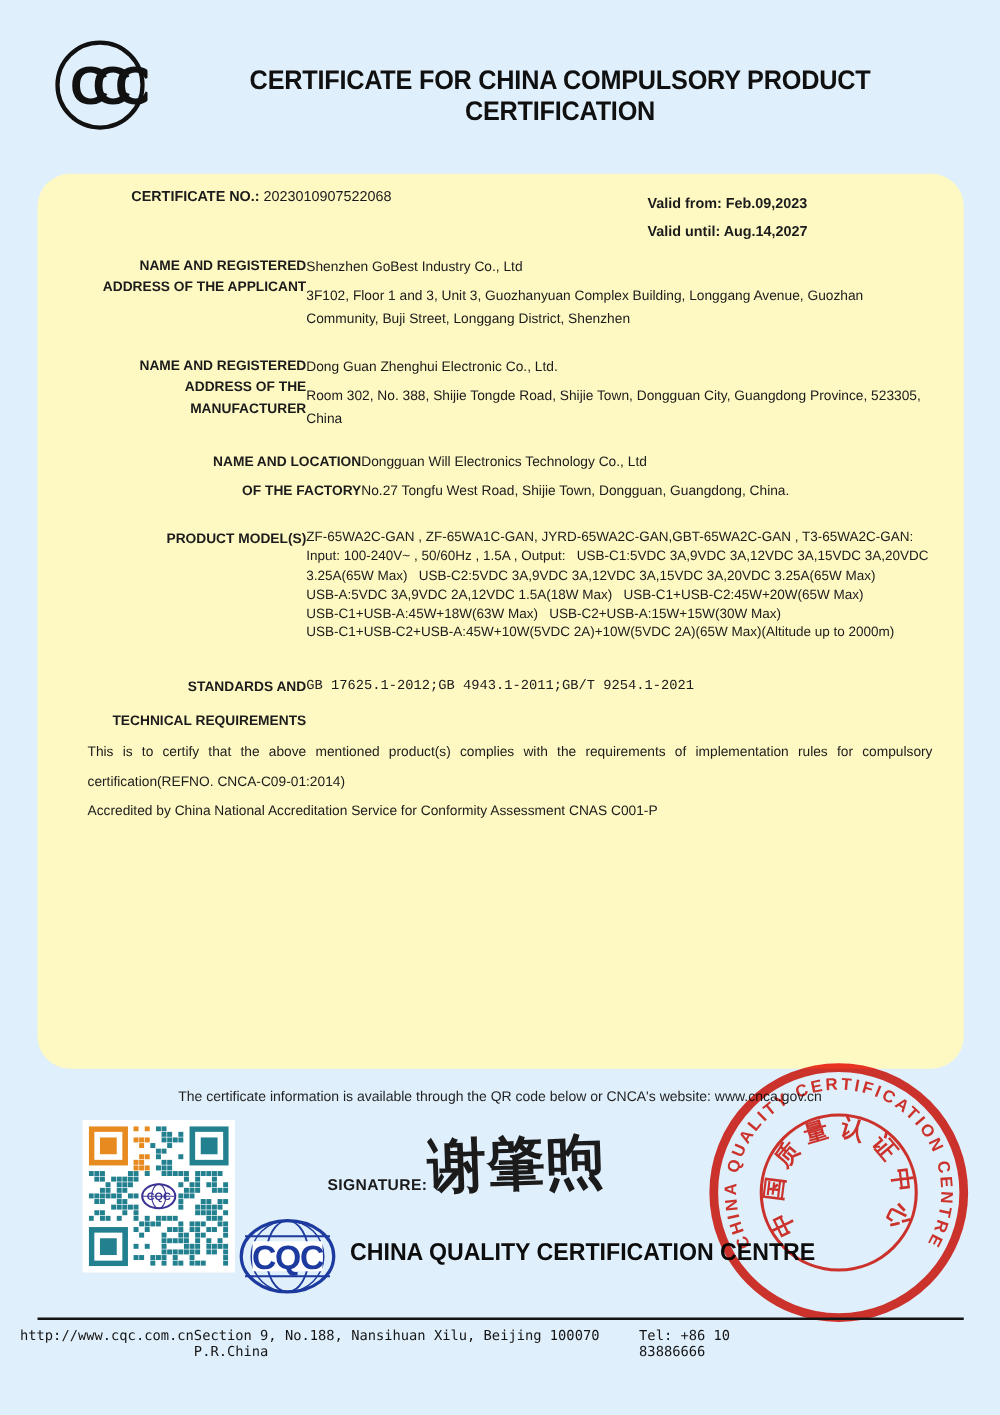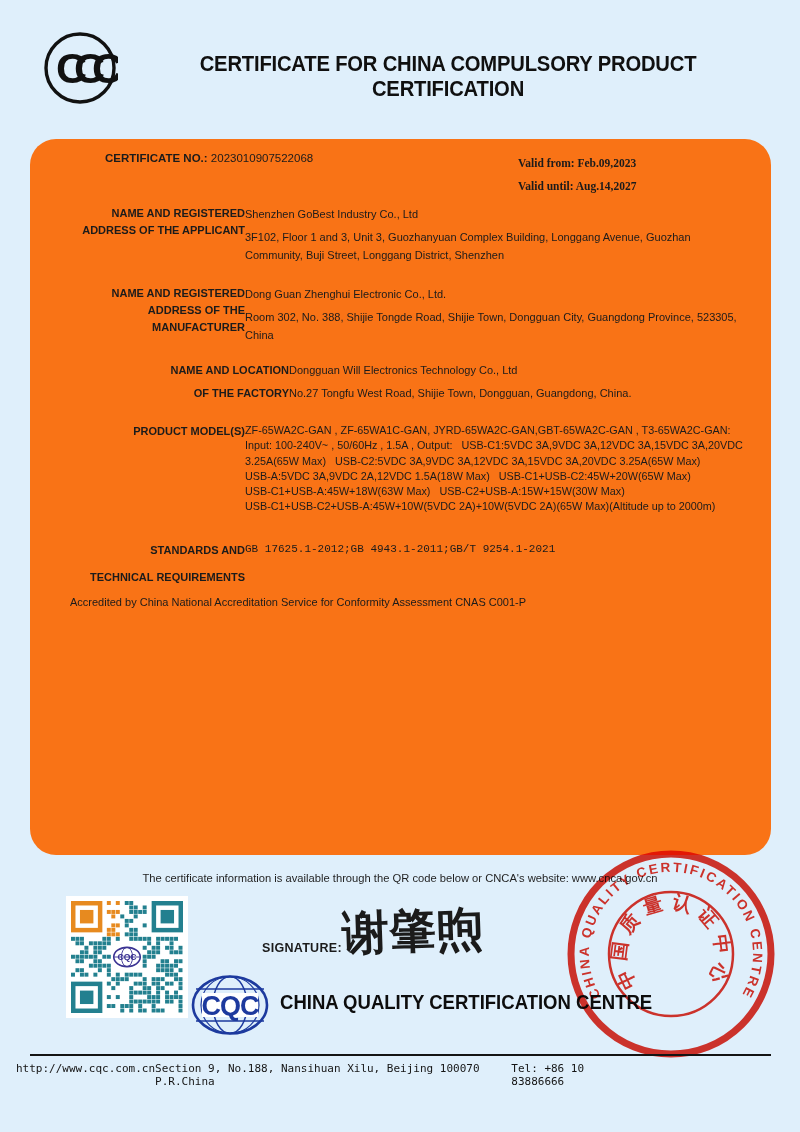--- a/index.html
+++ b/index.html
@@ -18,26 +18,26 @@
   h1.title {
     left:118px; top:52px; width:660px;
     font-size:21.5px; font-weight:bold; color:#101010;
     text-align:center; letter-spacing:-0.2px;
     transform:scaleX(0.94); transform-origin:center;
   }
 
   
   .panel {
     left:30px; top:139px; width:741px; height:716px;
-    background:#f97316; border-radius:26px;
+    background:#fef9c3; border-radius:26px;
   }
   .cert-row { left:75px; top:13px; font-size:11.5px; }
   .cert-row .lblb { font-weight:bold; }
   .valid-block { left:488px; top:13px; font-size:11.5px; font-weight:bold; }
-  .valid-block div { line-height:23px;font-family:Liberation Serif, serif; }
+  .valid-block div { line-height:23px; }
 
   .sec { left:40px; right:28px; display:flex; }
   .sec .lbl { width:175px; flex:none; font-weight:bold; font-size:11px;text-align:right; }
   .sec .lbl div { line-height:17px; }
   .sec .val { flex:1; font-size:11px; line-height:18px; }
   .sec .val .company { margin-bottom:5px; }
   .sec-applicant    { top:66px; }
   .sec-manufacturer { top:146px; }
   .sec-factory      { top:220px;margin-left:44px; }
   .sec-factory .lbl div { line-height:23px; }
@@ -154,20 +154,21 @@
 
   <div class="abs sec sec-standards">
     <div class="lbl">
       <div>STANDARDS AND</div>
       <div>TECHNICAL REQUIREMENTS</div>
     </div>
     <div class="val">GB 17625.1-2012;GB 4943.1-2011;GB/T 9254.1-2021</div>
   </div>
 
   <div class="abs statements">
+    <p class="just">This is to certify that the above mentioned product(s) complies with the requirements of implementation rules for compulsory certification(REFNO. CNCA-C09-01:2014)</p>
     <p>Accredited by China National Accreditation Service for Conformity Assessment CNAS C001-P</p>
   </div>
 </section>
 
 <div class="abs qr-note">The certificate information is available through the QR code below or CNCA's website: www.cnca.gov.cn</div>
 
 <div class="abs qr-box">
   <svg viewBox="0 0 110 110">
 
     <g>

